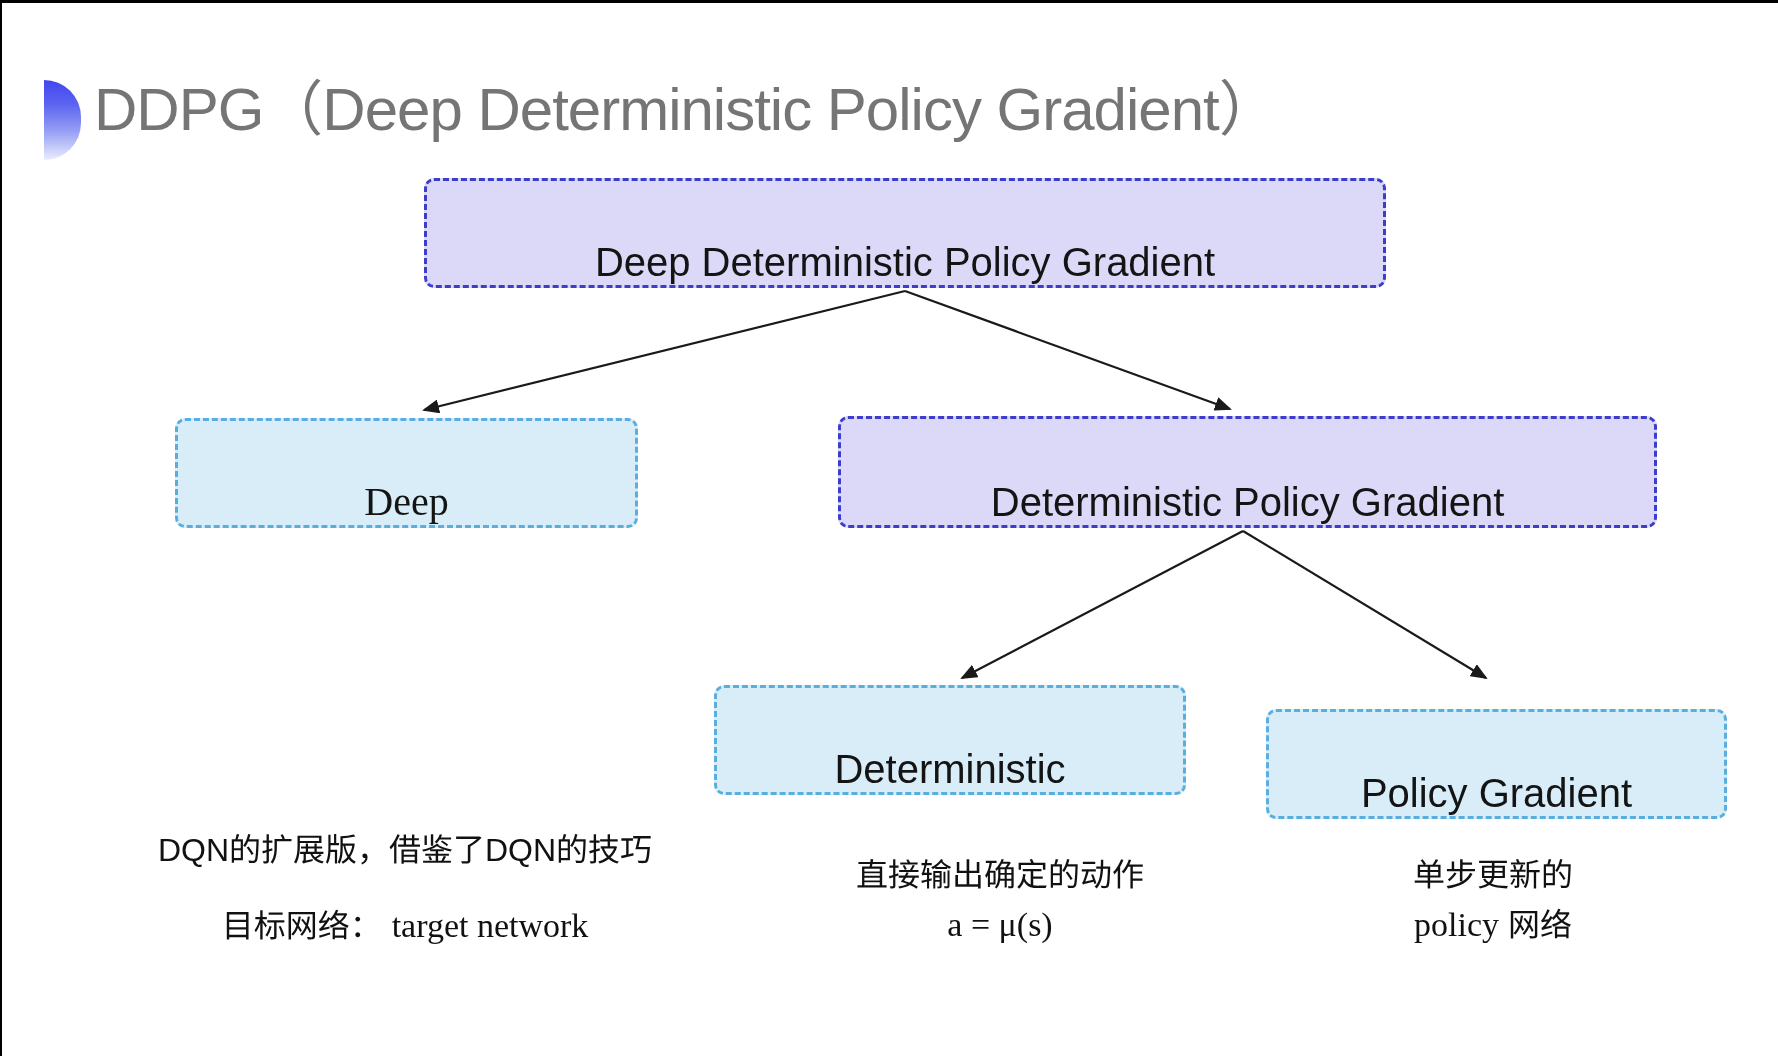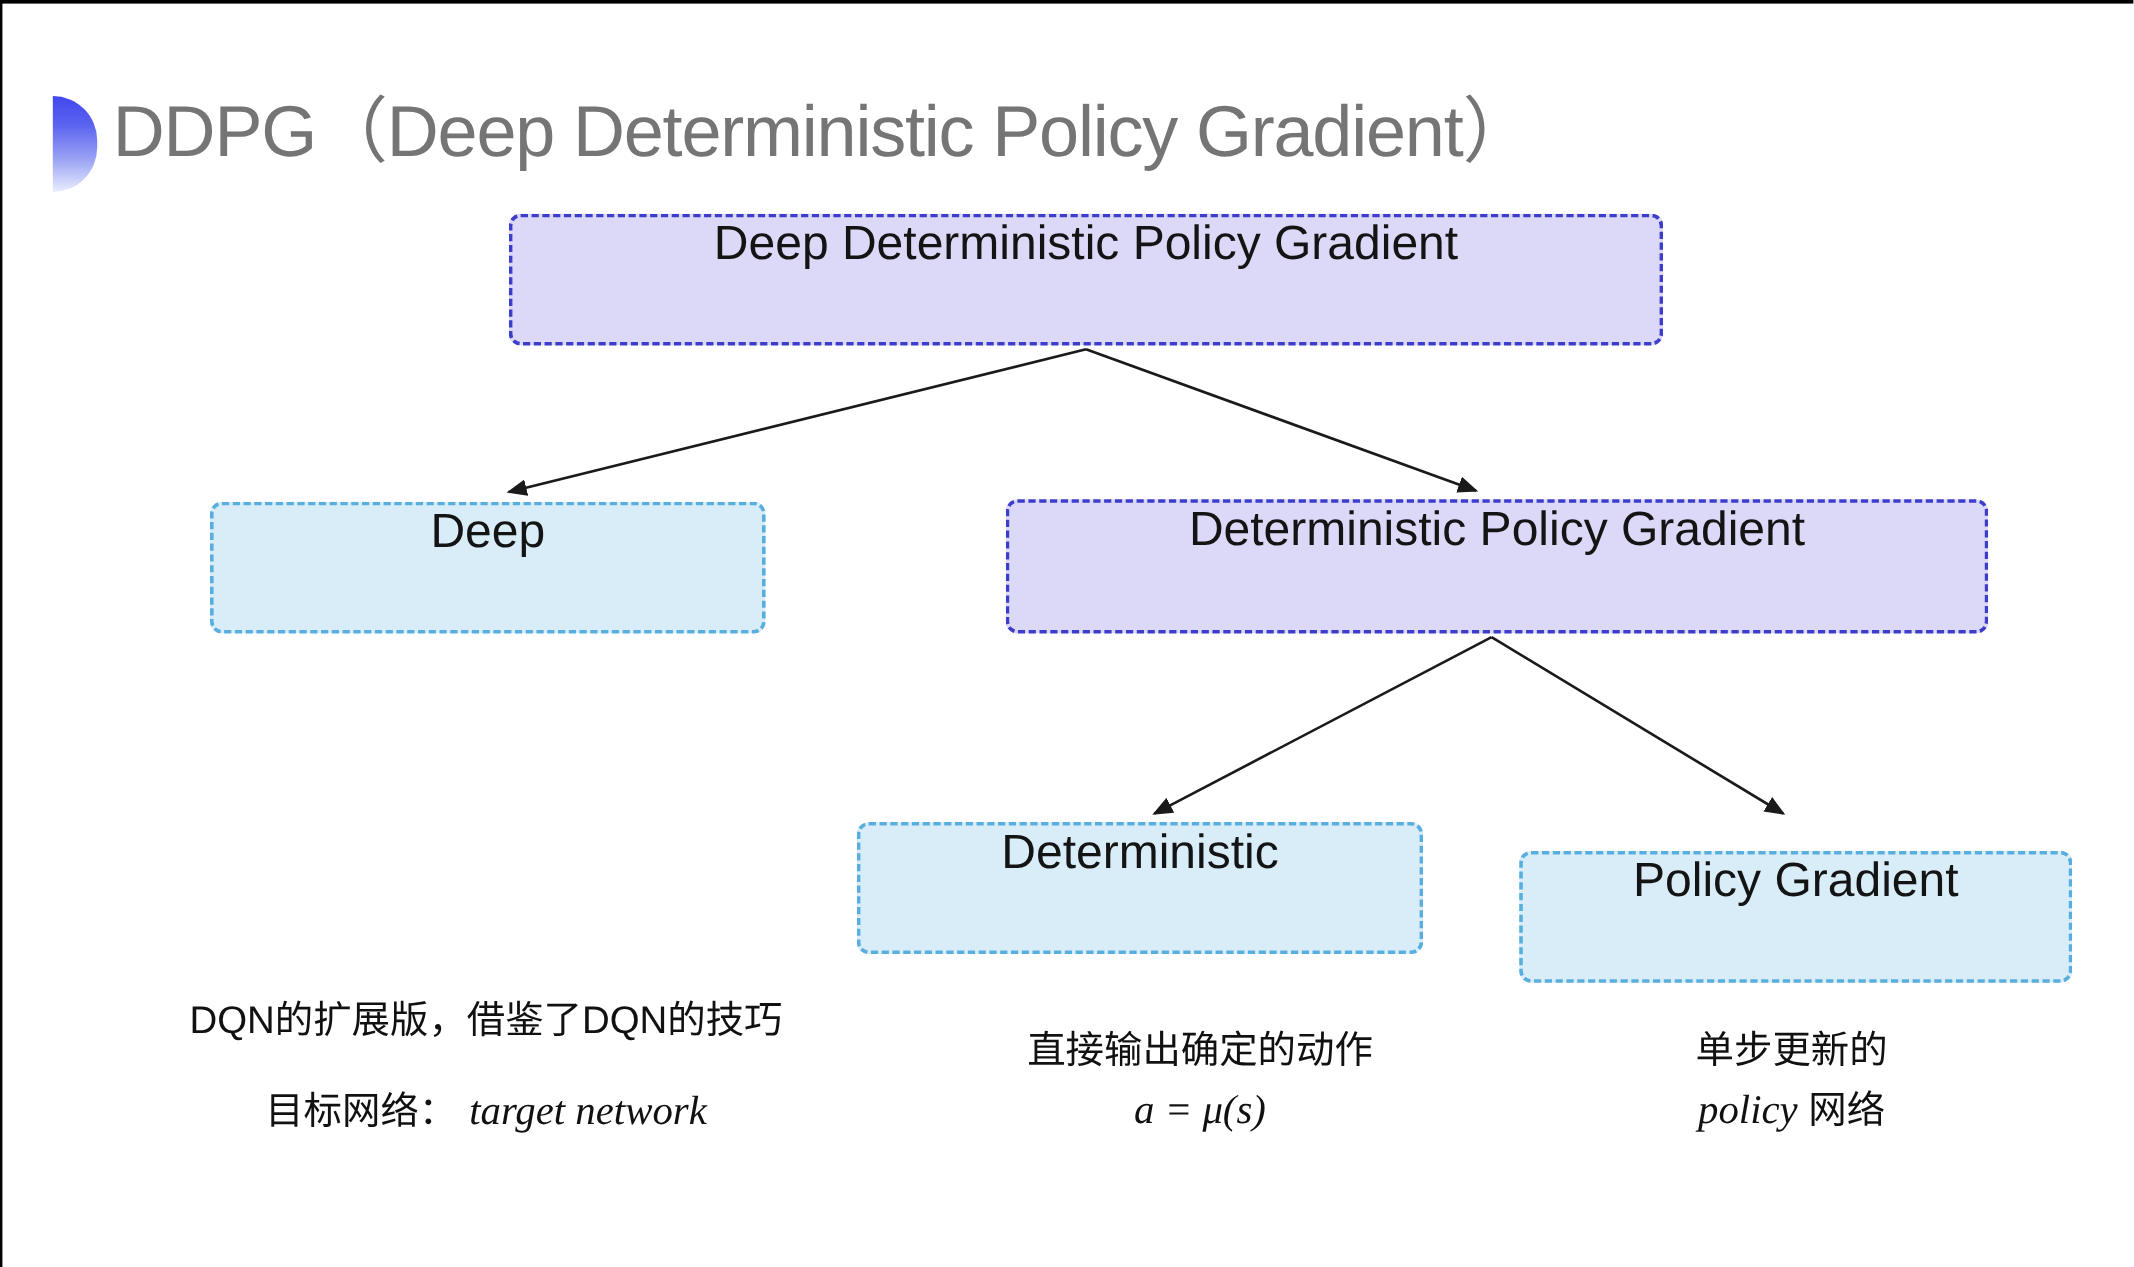--- a/index.html
+++ b/index.html
@@ -21,43 +21,43 @@
     background:linear-gradient(180deg,#4247ed 0%,#5b63f0 30%,#98a1f4 65%,#e9edfd 100%);
   }
   .title{
     position:absolute;left:94px;top:70px;width:1600px;height:80px;
     margin:0;line-height:80px;
     font-size:60px;font-weight:400;letter-spacing:-1px;
     color:#757575;white-space:nowrap;
   }
 
   .node{
-    position:absolute;display:flex;align-items:flex-start;justify-content:center;
+    position:absolute;display:flex;align-items:flex-end;justify-content:center;
     border-radius:10px;font-size:40px;font-weight:400;color:#141414;
     box-sizing:border-box;text-align:center;
   }
   .node.purple{background:#dcd8f7;border:3px dashed #3d3dcc;}
   .node.blue{background:#d9edf9;border:3px dashed #58aede;}
 
   .node-ddpg{left:424px;top:178px;width:962px;height:110px;}
-  .node-deep{left:175px;top:418px;width:463px;height:110px;}
+  .node-deep{left:175px;top:418px;width:463px;height:110px;font-family:Liberation Serif, serif;}
   .node-dpg{left:838px;top:416px;width:819px;height:112px;}
   .node-det{left:714px;top:685px;width:472px;height:110px;}
   .node-pg{left:1266px;top:685px;width:461px;height:110px;margin-top:24px;}
 
   .arrows{position:absolute;left:0;top:0;width:1778px;height:1056px;pointer-events:none;}
 
   .note{position:absolute;display:flex;flex-direction:column;align-items:center;text-align:center;}
   .note-deep{left:105px;top:830px;width:600px;row-gap:36px;}
   .note-det{left:795px;top:855px;width:410px;row-gap:10px;}
   .note-pg{left:1288px;top:855px;width:410px;row-gap:10px;}
   .note-line{font-size:32px;line-height:40px;color:#111111;white-space:nowrap;}
   .math{
     font-family:"Liberation Serif","DejaVu Serif",serif;
-    font-style:italic;font-size:34px;
+    font-size:34px;
   }
   .note-line .math{margin-left:10px;}
 </style>
 </head>
 <body>
 
 <div class="slide">
   <div class="edge-top"></div>
   <div class="edge-left"></div>
 

